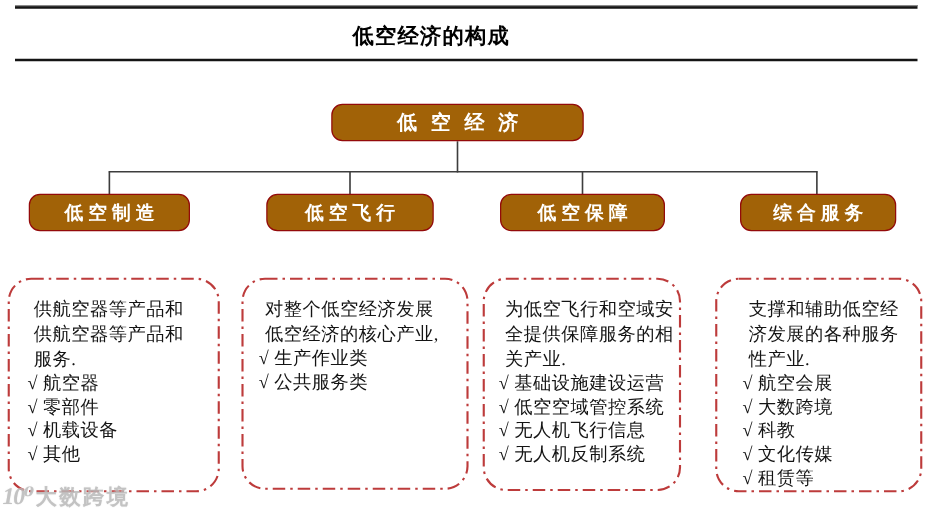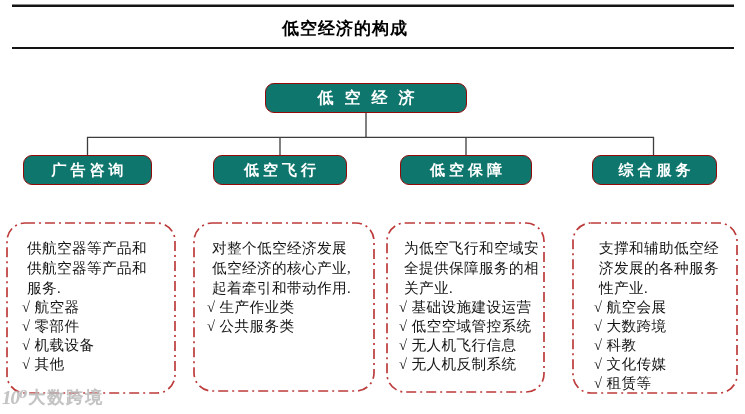--- a/index.html
+++ b/index.html
@@ -17,21 +17,21 @@
   .rule-bottom {
     position:absolute; left:12px; right:11px; top:47px; height:2px;
     background:#141414;
   }
   .page-title {
     position:absolute; left:0; right:55px; top:17px; text-align:center;
     font-size:17px; font-weight:bold; color:#000; letter-spacing:1px;
   }
   
   .node {
-    position:absolute; height:30px; background:#0f766e;
+    position:absolute; height:30px; background:#a16207;
     border:1px solid #930a0a; border-radius:9px;
     color:#ffffff; font-weight:bold; text-align:center;
     display:flex; align-items:center; justify-content:center;
   }
   .node-root { left:265px; top:83px; width:202px; font-size:16px; letter-spacing:11px; padding-left:11px; }
   .node-child { top:155px; font-size:15px; letter-spacing:4px; padding-left:4px; }
   .node-c0 { left:23px;  width:129px; }
   .node-c1 { left:213px; width:134px; }
   .node-c2 { left:400px; width:132px; }
   .node-c3 { left:592px; width:125px; }
@@ -73,39 +73,38 @@
     <line x1="280" y1="137" x2="280" y2="156" stroke="#3d3d3d" stroke-width="1.3"></line>
     <line x1="466" y1="137" x2="466" y2="156" stroke="#3d3d3d" stroke-width="1.3"></line>
     <line x1="653.5" y1="137" x2="653.5" y2="156" stroke="#3d3d3d" stroke-width="1.3"></line>
     <rect x="7" y="223" width="168" height="170" rx="18" fill="none" stroke="#bd3b3b" stroke-width="1.7" stroke-dasharray="10 4 2 4"></rect>
     <rect x="194" y="223" width="180" height="168" rx="18" fill="none" stroke="#bd3b3b" stroke-width="1.7" stroke-dasharray="10 4 2 4"></rect>
     <rect x="387" y="223" width="157" height="169" rx="18" fill="none" stroke="#bd3b3b" stroke-width="1.7" stroke-dasharray="10 4 2 4"></rect>
     <rect x="573" y="223" width="164" height="170" rx="18" fill="none" stroke="#bd3b3b" stroke-width="1.7" stroke-dasharray="10 4 2 4"></rect>
   </svg>
 
   <div class="node node-root">低空经济</div>
-  <div class="node node-child node-c0">广告咨询</div>
+  <div class="node node-child node-c0">低空制造</div>
   <div class="node node-child node-c1">低空飞行</div>
   <div class="node node-child node-c2">低空保障</div>
   <div class="node node-child node-c3">综合服务</div>
 
   <div class="desc-box box-0">
     <div class="desc-line">供航空器等产品和</div>
     <div class="desc-line">供航空器等产品和</div>
     <div class="desc-line">服务.</div>
     <div class="check-item">√ 航空器</div>
     <div class="check-item">√ 零部件</div>
     <div class="check-item">√ 机载设备</div>
     <div class="check-item">√ 其他</div>
   </div>
 
   <div class="desc-box box-1">
     <div class="desc-line">对整个低空经济发展</div>
     <div class="desc-line">低空经济的核心产业,</div>
-    <div class="desc-line">起着牵引和带动作用.</div>
     <div class="check-item">√ 生产作业类</div>
     <div class="check-item">√ 公共服务类</div>
   </div>
 
   <div class="desc-box box-2">
     <div class="desc-line">为低空飞行和空域安</div>
     <div class="desc-line">全提供保障服务的相</div>
     <div class="desc-line">关产业.</div>
     <div class="check-item">√ 基础设施建设运营</div>
     <div class="check-item">√ 低空空域管控系统</div>

